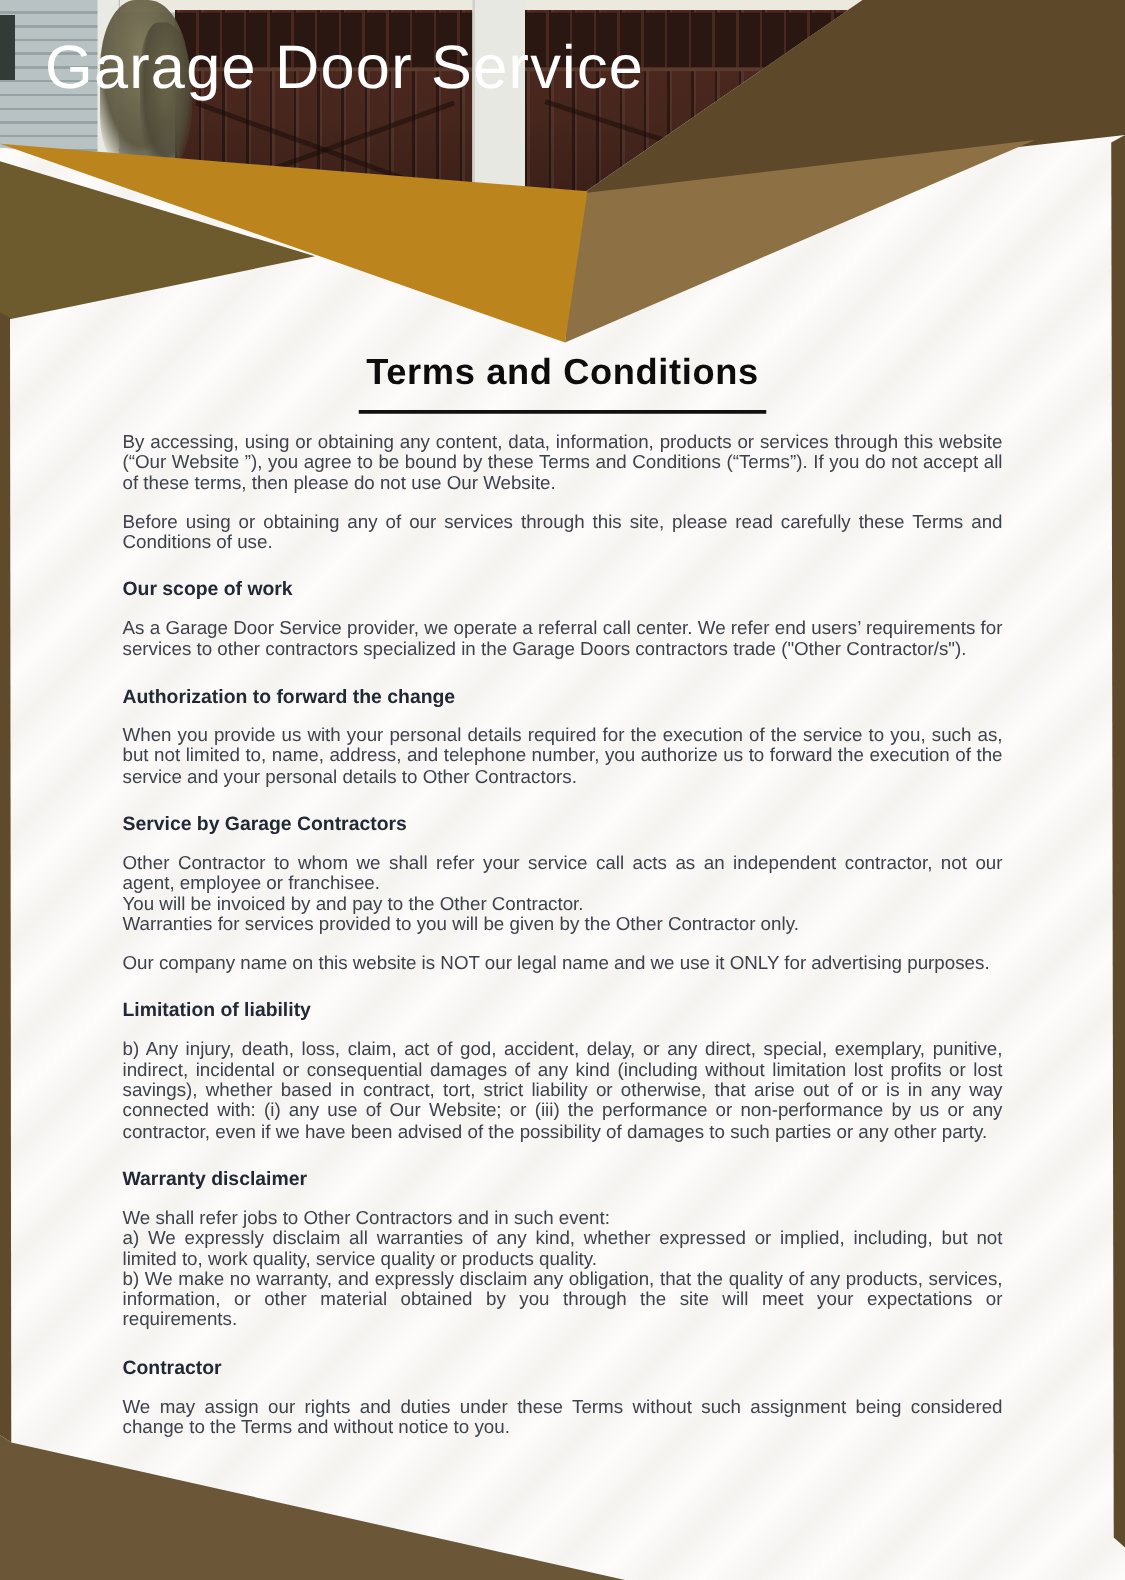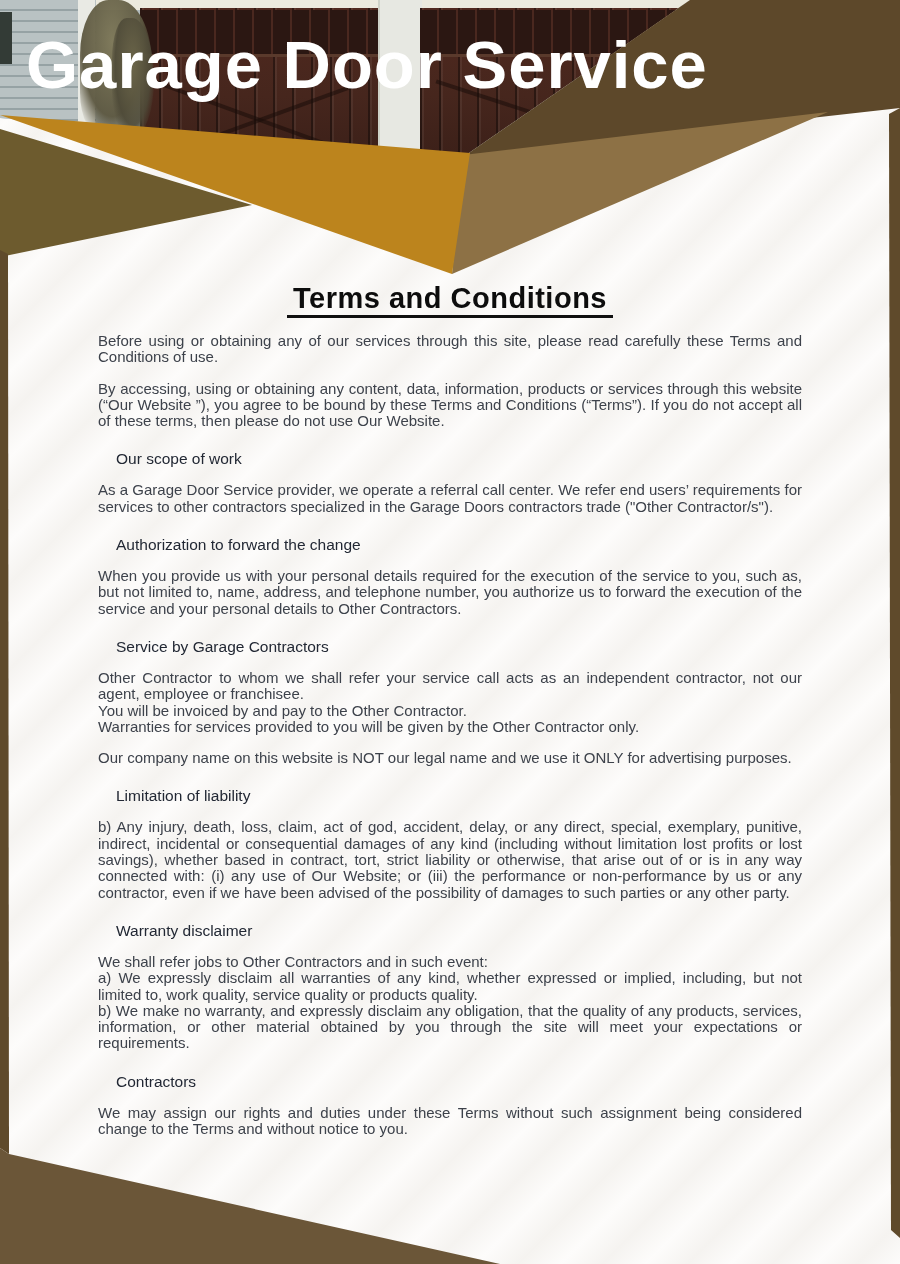--- a/index.html
+++ b/index.html
@@ -50,40 +50,40 @@
   }
   .ph-vine2{
     position:absolute;left:112px;top:18px;width:42px;height:118px;opacity:.9;
     background:radial-gradient(ellipse at 50% 40%,#6b6549 0%,#4e4a38 60%,rgba(78,74,56,0) 80%);
     border-radius:40% 60% 55% 45%;
   }
   
   .deco{position:absolute;left:0;top:0;width:900px;height:1264px;pointer-events:none;}
   
   .brand-title{
-    position:absolute;left:26px;top:26px;
-    font-size:67px;font-weight:bold;letter-spacing:1px;color:#ffffff;
+    position:absolute;left:36px;top:26px;
+    font-size:49px;font-weight:normal;letter-spacing:1px;color:#ffffff;
     white-space:nowrap;
   }
   
   .content{
     position:absolute;left:98px;top:281px;width:704px;
     color:#3d424b;font-size:15px;line-height:16.3px;
   }
   .title-wrap{text-align:center;}
   .page-title{
-    display:inline-block;margin:0;padding:0 6px 0 6px;
+    display:inline-block;margin:0;padding:0 6px 13px 6px;
     font-size:29px;line-height:34px;font-weight:bold;letter-spacing:.5px;color:#0d0d0d;
     border-bottom:3px solid #101010;
   }
   .sections{margin-top:8px;}
   .sections p{margin:15px 0;text-align:justify;}
   .sections h3{
-    margin:21px 0 5px 18px;font-size:15.5px;line-height:17px;
-    font-weight:normal;color:#222834;text-align:left;
+    margin:21px 0 5px 0;font-size:15.5px;line-height:17px;
+    font-weight:bold;color:#222834;text-align:left;
   }
 </style>
 </head>
 <body>
 
 <div class="page">
 
   <div class="photo">
     <div class="ph-eave"></div>
     <div class="ph-siding"></div>
@@ -113,31 +113,31 @@
     <polygon points="889,114 900,108 900,1238 891,1230" fill="#5f4a2b"></polygon>
   </svg>
 
   <div class="brand-title">Garage Door Service</div>
 
   <div class="content">
     <div class="title-wrap">
       <h1 class="page-title">Terms and Conditions</h1>
     </div>
     <div class="sections">
+        <p>By accessing, using or obtaining any content, data, information, products or services through this website (“Our Website ”), you agree to be bound by these Terms and Conditions (“Terms”). If you do not accept all of these terms, then please do not use Our Website.</p>
         <p>Before using or obtaining any of our services through this site, please read carefully these Terms and Conditions of use.</p>
-        <p>By accessing, using or obtaining any content, data, information, products or services through this website (“Our Website ”), you agree to be bound by these Terms and Conditions (“Terms”). If you do not accept all of these terms, then please do not use Our Website.</p>
         <h3>Our scope of work</h3>
         <p>As a Garage Door Service provider, we operate a referral call center. We refer end users’ requirements for services to other contractors specialized in the Garage Doors contractors trade ("Other Contractor/s").</p>
         <h3>Authorization to forward the change</h3>
         <p>When you provide us with your personal details required for the execution of the service to you, such as, but not limited to, name, address, and telephone number, you authorize us to forward the execution of the service and your personal details to Other Contractors.</p>
         <h3>Service by Garage Contractors</h3>
         <p>Other Contractor to whom we shall refer your service call acts as an independent contractor, not our agent, employee or franchisee.<br>You will be invoiced by and pay to the Other Contractor.<br>Warranties for services provided to you will be given by the Other Contractor only.</p>
         <p>Our company name on this website is NOT our legal name and we use it ONLY for advertising purposes.</p>
         <h3>Limitation of liability</h3>
         <p>b) Any injury, death, loss, claim, act of god, accident, delay, or any direct, special, exemplary, punitive, indirect, incidental or consequential damages of any kind (including without limitation lost profits or lost savings), whether based in contract, tort, strict liability or otherwise, that arise out of or is in any way connected with: (i) any use of Our Website; or (iii) the performance or non-performance by us or any contractor, even if we have been advised of the possibility of damages to such parties or any other party.</p>
         <h3>Warranty disclaimer</h3>
         <p>We shall refer jobs to Other Contractors and in such event:<br>a) We expressly disclaim all warranties of any kind, whether expressed or implied, including, but not limited to, work quality, service quality or products quality.<br>b) We make no warranty, and expressly disclaim any obligation, that the quality of any products, services, information, or other material obtained by you through the site will meet your expectations or requirements.</p>
-        <h3>Contractors</h3>
+        <h3>Contractor</h3>
         <p>We may assign our rights and duties under these Terms without such assignment being considered change to the Terms and without notice to you.</p>
       </div>
   </div>
 
 </div>
 
 </body></html>

